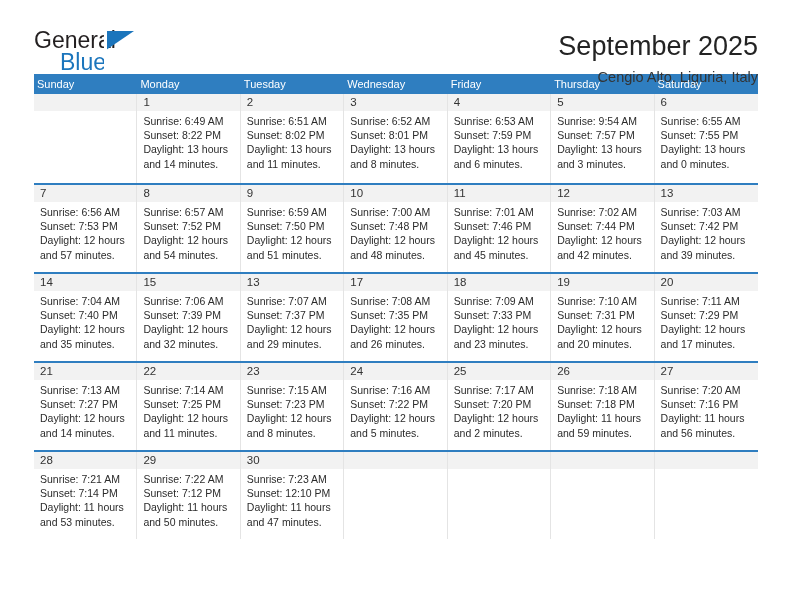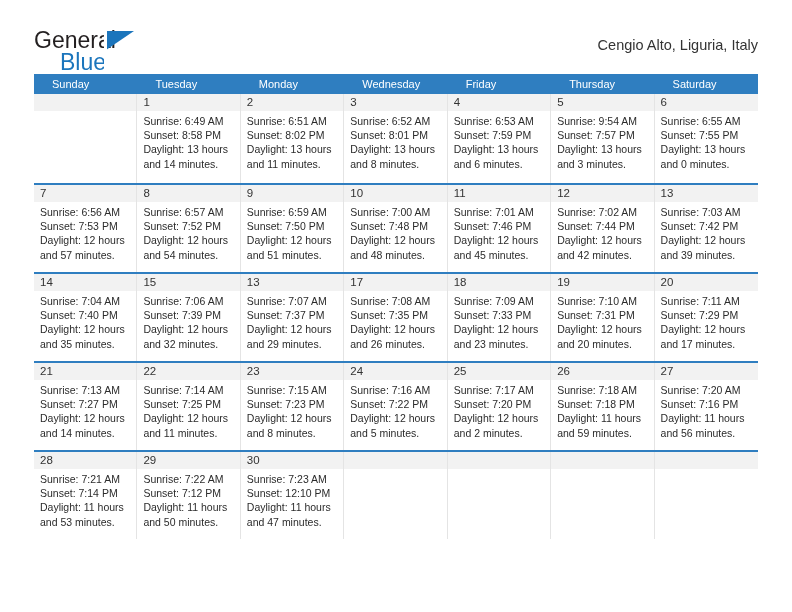--- a/index.html
+++ b/index.html
@@ -99,21 +99,21 @@
   .weekday-row {
     display: grid;
     grid-template-columns: repeat(7, 1fr);
     background: #2f7ec0;
     height: 20px;
   }
   .weekday {
     color: #ffffff;
     font-size: 11px;
     line-height: 20px;
-    padding-left: 18px;
+    padding-left: 3px;
     white-space: nowrap;
   }
 
   .week-row {
     display: grid;
     grid-template-columns: repeat(7, 1fr);
     border-top: 2px solid #2f7ec0;
     height: 89px;
   }
   .week-row.first {
@@ -155,44 +155,45 @@
 <div class="page">
 
   <div class="header">
     <div class="brand">
       <span class="brand-general">General</span>
       <div class="brand-triangle"></div>
       <div class="brand-bar"></div>
       <span class="brand-blue">Blue</span>
     </div>
     <div class="titles">
+      <div class="cal-title">September 2025</div>
       <div class="cal-subtitle">Cengio Alto, Liguria, Italy</div>
     </div>
   </div>
 
   <div class="calendar">
     <div class="weekday-row" id="weekday-row">
         <div class="weekday">Sunday</div>
+        <div class="weekday">Monday</div>
         <div class="weekday">Tuesday</div>
-        <div class="weekday">Monday</div>
         <div class="weekday">Wednesday</div>
         <div class="weekday">Friday</div>
         <div class="weekday">Thursday</div>
         <div class="weekday">Saturday</div>
       </div>
     <div id="weeks-container">
         <div class="week-row first">
           <div class="day-cell empty">
             <div class="day-num"></div>
           </div>
           <div class="day-cell">
             <div class="day-num">1</div>
             <div class="day-info">
               <div>Sunrise: 6:49 AM</div>
-              <div>Sunset: 8:58 PM</div>
+              <div>Sunset: 8:22 PM</div>
               <div>Daylight: 13 hours</div>
               <div>and 14 minutes.</div>
             </div>
           </div>
           <div class="day-cell">
             <div class="day-num">2</div>
             <div class="day-info">
               <div>Sunrise: 6:51 AM</div>
               <div>Sunset: 8:02 PM</div>
               <div>Daylight: 13 hours</div>

